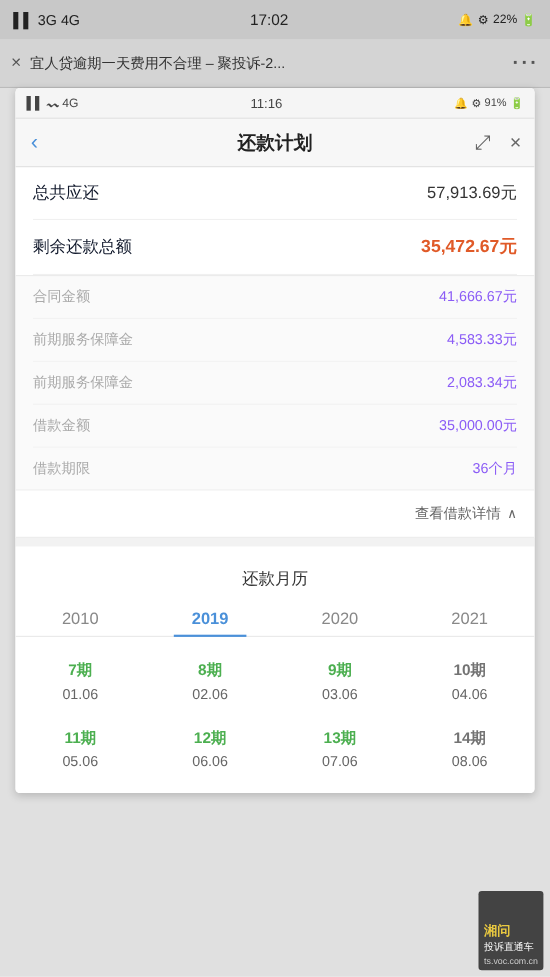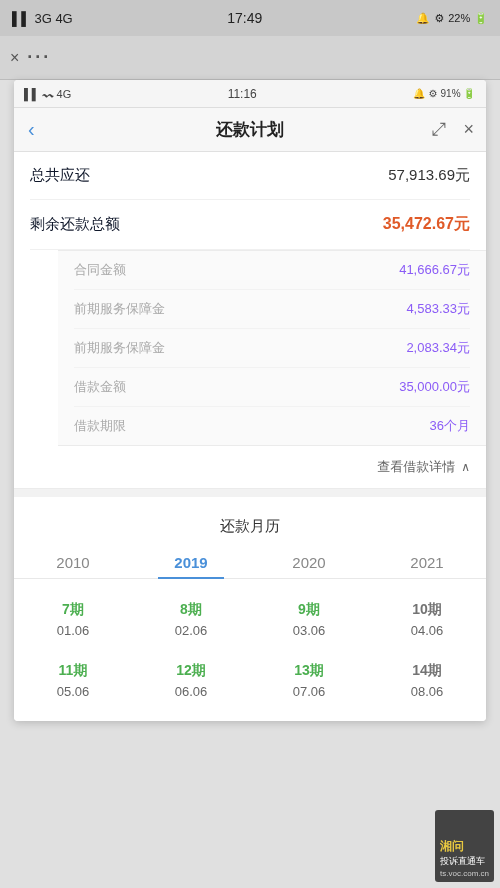--- a/index.html
+++ b/index.html
@@ -145,21 +145,20 @@
       font-size: 16px;
       font-weight: 600;
     }
 
     
     .details-section {
       background: #fafafa;
       padding: 0 16px;
       border-top: 1px solid #ebebeb;
       border-bottom: 1px solid #ebebeb;
-      margin-left: 44px;
     }
     .detail-row {
       display: flex;
       justify-content: space-between;
       align-items: center;
       padding: 10px 0;
       border-bottom: 1px solid #f2f2f2;
     }
     .detail-row:last-child { border-bottom: none; }
     .detail-label {
@@ -282,31 +281,32 @@
     }
   </style>
 </head>
 <body>
 
 <div class="outer-status-bar">
   <div class="outer-status-left">
     <span>▌▌</span>
     <span>3G 4G</span>
   </div>
-  <div class="outer-status-center">17:49</div>
+  <div class="outer-status-center">17:02</div>
   <div class="outer-status-right">
     <span>🔔</span>
     <span>⚙</span>
     <span>22%</span>
     <span>🔋</span>
   </div>
 </div>
 
 <div class="browser-bar">
   <span class="browser-close-btn">×</span>
+  <span class="browser-title">宜人贷逾期一天费用不合理 – 聚投诉-2...</span>
   <span class="browser-more">···</span>
 </div>
 
 <div class="inner-frame">
 
   <div class="inner-status-bar">
     <div class="inner-status-left">
       <span>▌▌</span>
       <span>〰</span>
       <span>4G</span>

